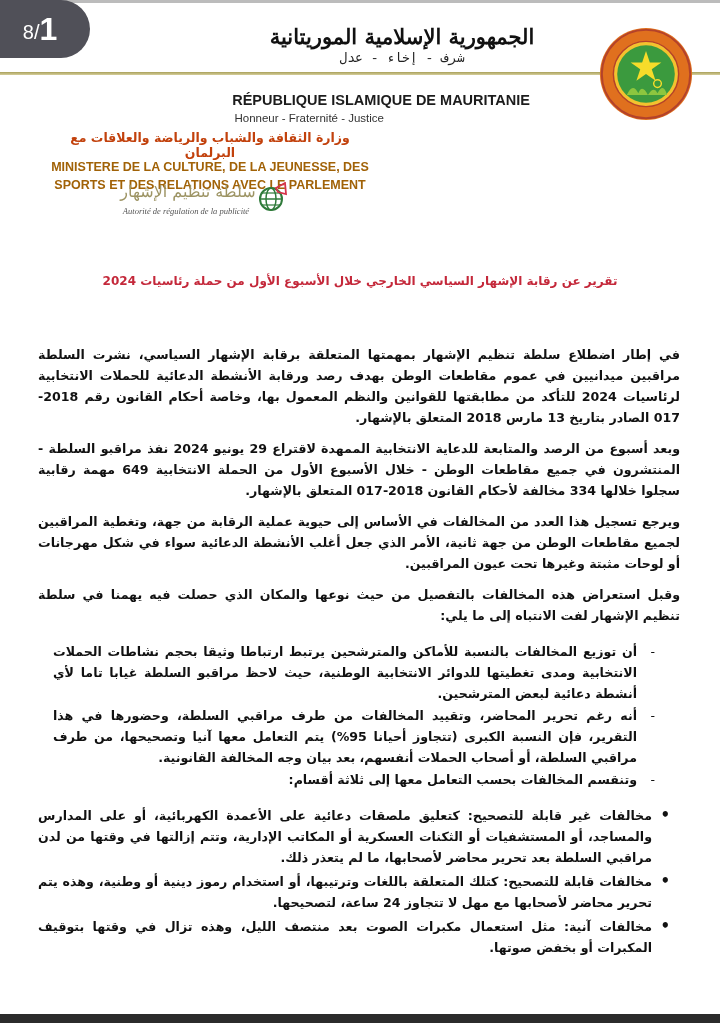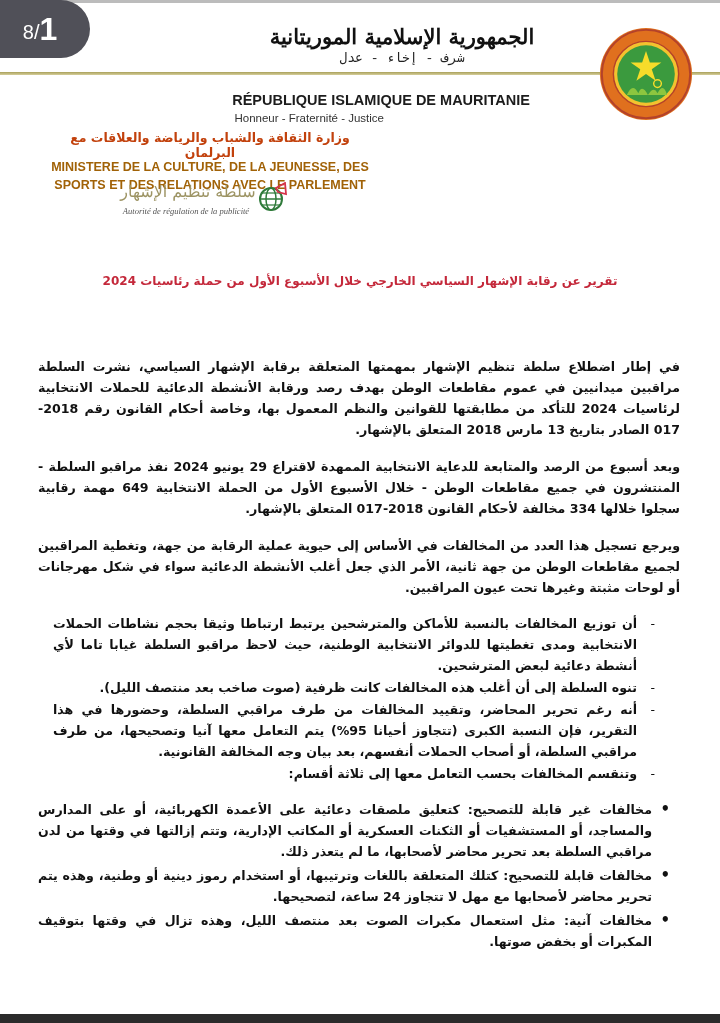--- a/index.html
+++ b/index.html
@@ -65,21 +65,21 @@
   .authority-icon { position: absolute; left: 148px; top: 0; width: 30px; height: 30px; }
 
   .report-title {
     position: absolute; left: 40px; right: 40px; top: 274px; text-align: center;
     direction: rtl; color: #c4283a; font-weight: bold; font-size: 12px;
   }
   .content {
     position: absolute; left: 38px; right: 40px; top: 340px;
     direction: rtl; text-align: justify; font-size: 12.6px; font-weight: bold; line-height: 21px; color: #111;
   }
-  .content p { margin: 16px 0 10px 0; }
+  .content p { margin: 4px 0 10px 0; }
   .dash-list { list-style: none; padding: 0; margin: 15px; }
   .dash-list > li { position: relative; padding-right: 28px; margin-bottom: 1px; }
   .dash-list > li::before { content: "-"; position: absolute; right: 10px; top: 0; font-weight: normal; }
   .dot-list { list-style: none; padding: 0; margin: 2px 0 0 0; }
   .dot-list > li { position: relative; padding-right: 28px; margin-bottom: 3px; }
   .dot-list > li::before { content: "\2022"; position: absolute; right: 10px; top: 0; font-size: 15px; }
   .bottom-bar { position: absolute; left: 0; right: 0; bottom: 0; height: 9px; background: #2b2b2b; }
 </style>
 </head>
 <body>
@@ -127,23 +127,23 @@
     <polygon points="18,6 27,1 28,12 20,10" fill="none" stroke="#d6334a" stroke-width="1.8"></polygon>
   </svg>
 </div>
 
 <div class="report-title">تقرير عن رقابة الإشهار السياسي الخارجي خلال الأسبوع الأول من حملة رئاسيات 2024</div>
 
 <div class="content">
   <p>في إطار اضطلاع سلطة تنظيم الإشهار بمهمتها المتعلقة برقابة الإشهار السياسي، نشرت السلطة مراقبين ميدانيين في عموم مقاطعات الوطن بهدف رصد ورقابة الأنشطة الدعائية للحملات الانتخابية لرئاسيات 2024 للتأكد من مطابقتها للقوانين والنظم المعمول بها، وخاصة أحكام القانون رقم 2018-017 الصادر بتاريخ 13 مارس 2018 المتعلق بالإشهار.</p>
   <p>وبعد أسبوع من الرصد والمتابعة للدعاية الانتخابية الممهدة لاقتراع 29 يونيو 2024 نفذ مراقبو السلطة - المنتشرون في جميع مقاطعات الوطن - خلال الأسبوع الأول من الحملة الانتخابية 649 مهمة رقابية سجلوا خلالها 334 مخالفة لأحكام القانون 2018-017 المتعلق بالإشهار.</p>
   <p>ويرجع تسجيل هذا العدد من المخالفات في الأساس إلى حيوية عملية الرقابة من جهة، وتغطية المراقبين لجميع مقاطعات الوطن من جهة ثانية، الأمر الذي جعل أغلب الأنشطة الدعائية سواء في شكل مهرجانات أو لوحات مثبتة وغيرها تحت عيون المراقبين.</p>
+  <p>وقبل استعراض هذه المخالفات بالتفصيل من حيث نوعها والمكان الذي حصلت فيه يهمنا في سلطة تنظيم الإشهار لفت الانتباه إلى ما يلي:</p>
   <ul class="dash-list">
     <li>أن توزيع المخالفات بالنسبة للأماكن والمترشحين يرتبط ارتباطا وثيقا بحجم نشاطات الحملات الانتخابية ومدى تغطيتها للدوائر الانتخابية الوطنية، حيث لاحظ مراقبو السلطة غيابا تاما لأي أنشطة دعائية لبعض المترشحين.</li>
-    <li>تنوه السلطة إلى أن أغلب هذه المخالفات كانت ظرفية (صوت صاخب بعد منتصف الليل).</li>
     <li>أنه رغم تحرير المحاضر، وتقييد المخالفات من طرف مراقبي السلطة، وحضورها في هذا التقرير، فإن النسبة الكبرى (تتجاوز أحيانا 95%) يتم التعامل معها آنيا وتصحيحها، من طرف مراقبي السلطة، أو أصحاب الحملات أنفسهم، بعد بيان وجه المخالفة القانونية.</li>
     <li>وتنقسم المخالفات بحسب التعامل معها إلى ثلاثة أقسام:</li>
   </ul>
   <ul class="dot-list">
     <li>مخالفات غير قابلة للتصحيح: كتعليق ملصقات دعائية على الأعمدة الكهربائية، أو على المدارس والمساجد، أو المستشفيات أو الثكنات العسكرية أو المكاتب الإدارية، وتتم إزالتها في وقتها من لدن مراقبي السلطة بعد تحرير محاضر لأصحابها، ما لم يتعذر ذلك.</li>
     <li>مخالفات قابلة للتصحيح: كتلك المتعلقة باللغات وترتيبها، أو استخدام رموز دينية أو وطنية، وهذه يتم تحرير محاضر لأصحابها مع مهل لا تتجاوز 24 ساعة، لتصحيحها.</li>
     <li>مخالفات آنية: مثل استعمال مكبرات الصوت بعد منتصف الليل، وهذه تزال في وقتها بتوقيف المكبرات أو بخفض صوتها.</li>
   </ul>
 </div>
 

